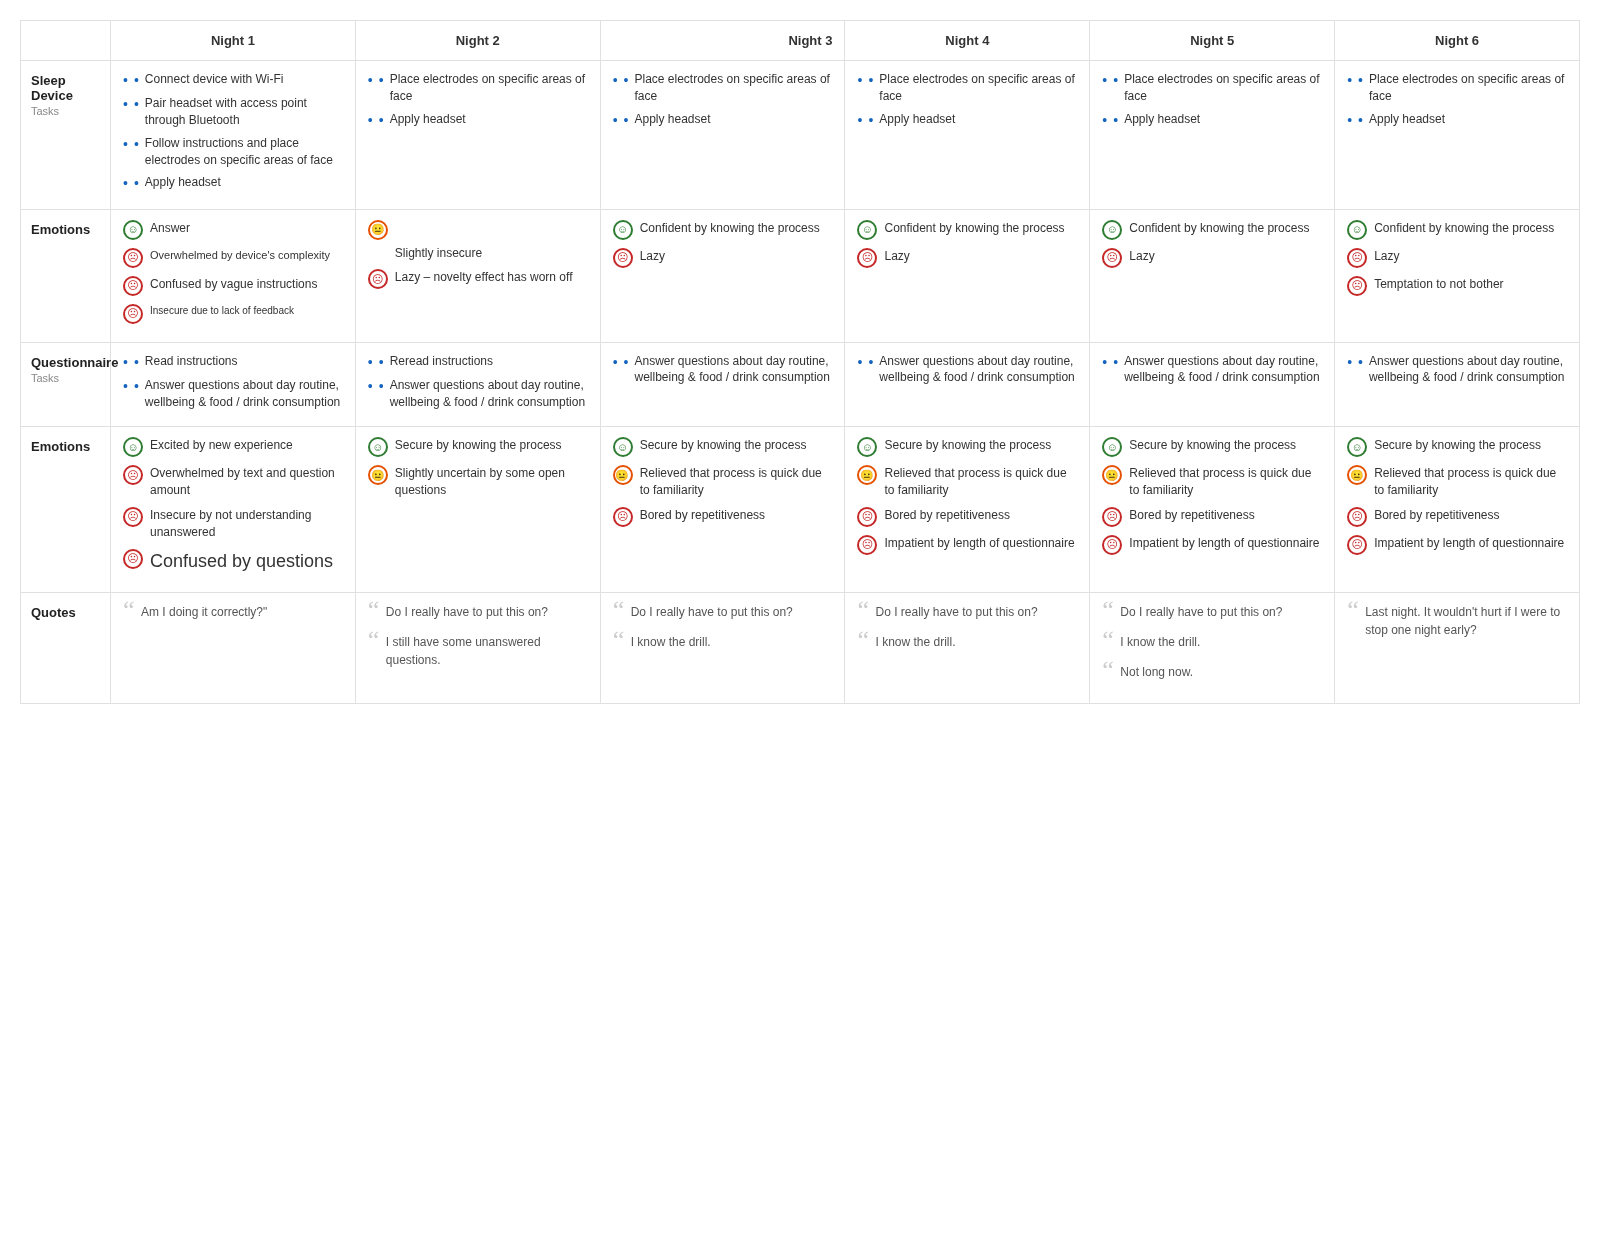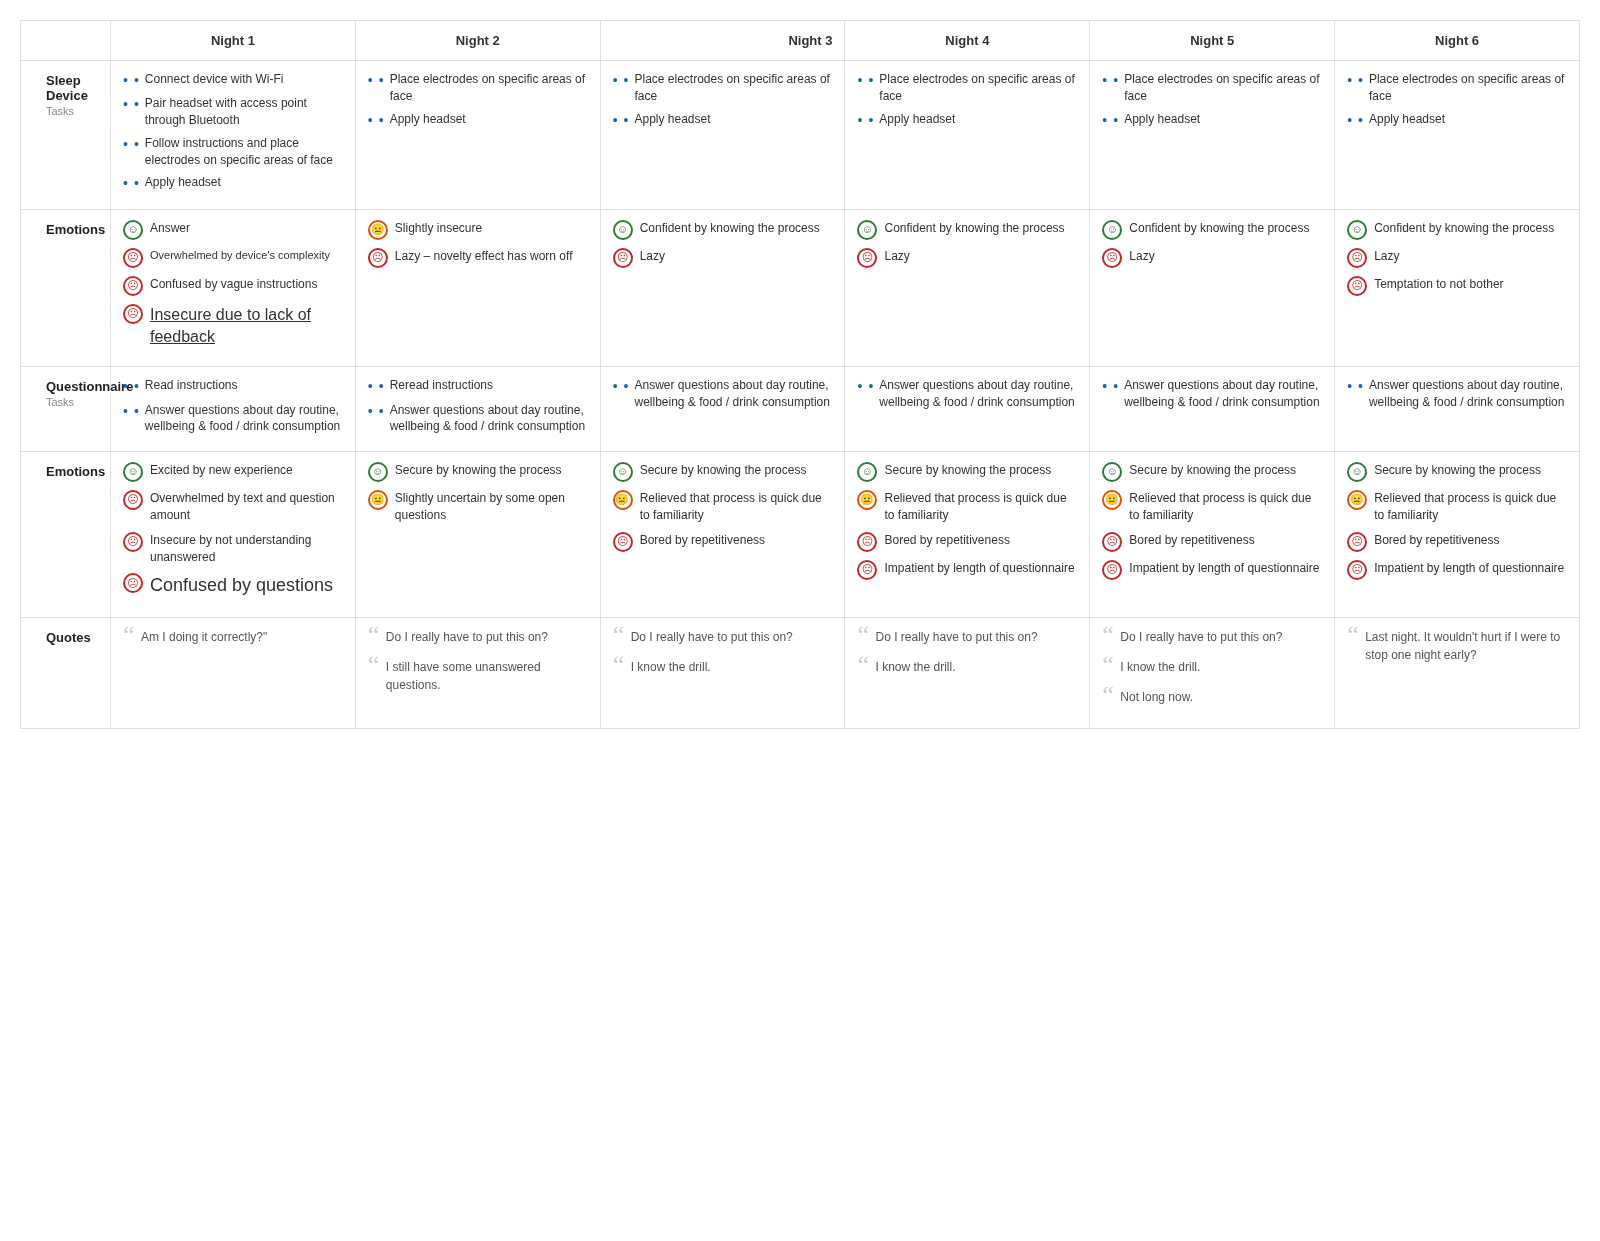--- a/index.html
+++ b/index.html
@@ -26,21 +26,21 @@
       font-size: 13px;
       background: #fff;
       padding: 12px;
     }
     .row-header {
       width: 90px;
       min-width: 90px;
       background: #fff;
       border: 1px solid #e0e0e0;
       vertical-align: top;
-      padding: 12px 25px;
+      padding: 12px 10px;
       margin-top: 28px;
     }
     .row-header-title {
       font-weight: 700;
       font-size: 13px;
       color: #222;
     }
     .row-header-subtitle {
       font-size: 11px;
       color: #888;
@@ -243,29 +243,29 @@
             <li class="emotion-item">
               <span class="emotion-icon negative" style="width: 20px; height: 20px; border-radius: 50%; border: 2px solid rgb(198, 40, 40); display: flex; align-items: center; justify-content: center; flex-shrink: 0; margin-right: 7px; font-size: 11px; color: rgb(198, 40, 40);">☹</span>
               <span style="font-size: 11px; line-height: 1.4;">Overwhelmed by device's complexity</span>
             </li>
             <li class="emotion-item">
               <span class="emotion-icon negative" style="width: 20px; height: 20px; border-radius: 50%; border: 2px solid rgb(198, 40, 40); display: flex; align-items: center; justify-content: center; flex-shrink: 0; margin-right: 7px; font-size: 11px; color: rgb(198, 40, 40);">☹</span>
               <span style="font-size: 12px; line-height: 1.4;">Confused by vague instructions</span>
             </li>
             <li class="emotion-item">
               <span class="emotion-icon negative" style="width: 20px; height: 20px; border-radius: 50%; border: 2px solid rgb(198, 40, 40); display: flex; align-items: center; justify-content: center; flex-shrink: 0; margin-right: 7px; font-size: 11px; color: rgb(198, 40, 40);">☹</span>
-              <span style="font-size: 16px; line-height: 1.4; text-decoration: underline;">Insecure due to lack of feedback</span>
+              <span style="font-size: 10px; line-height: 1.4;">Insecure due to lack of feedback</span>
             </li>
           </ul>
         </td>
         <td style="border: 1px solid rgb(224, 224, 224); vertical-align: top; padding: 10px 12px; min-height: 60px;">
           <ul class="emotion-list">
             <li class="emotion-item">
               <span class="emotion-icon neutral" style="width: 20px; height: 20px; border-radius: 50%; border: 2px solid rgb(230, 81, 0); display: flex; align-items: center; justify-content: center; flex-shrink: 0; margin-right: 7px; font-size: 11px; color: rgb(230, 81, 0);">😐</span>
-              <span style="font-size: 12px; line-height: 1.4;">Slightly insecure</span>
+              <span style="font-size: 12px; line-height: 1.4; margin-top: 25px;">Slightly insecure</span>
             </li>
             <li class="emotion-item">
               <span class="emotion-icon negative" style="width: 20px; height: 20px; border-radius: 50%; border: 2px solid rgb(198, 40, 40); display: flex; align-items: center; justify-content: center; flex-shrink: 0; margin-right: 7px; font-size: 11px; color: rgb(198, 40, 40);">☹</span>
               <span style="font-size: 12px; line-height: 1.4;">Lazy – novelty effect has worn off</span>
             </li>
           </ul>
         </td>
         <td style="border: 1px solid rgb(224, 224, 224); vertical-align: top; padding: 10px 12px; min-height: 60px;">
           <ul class="emotion-list">
             <li class="emotion-item">

